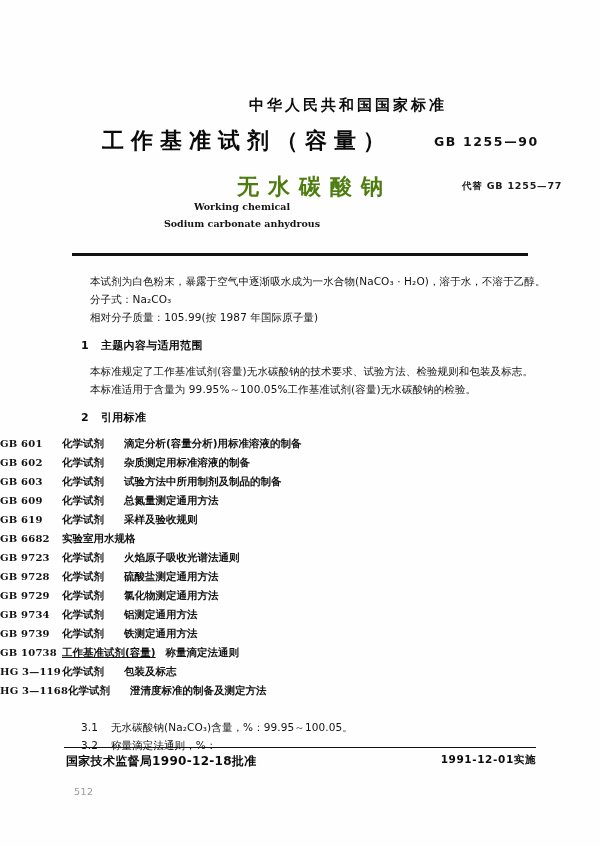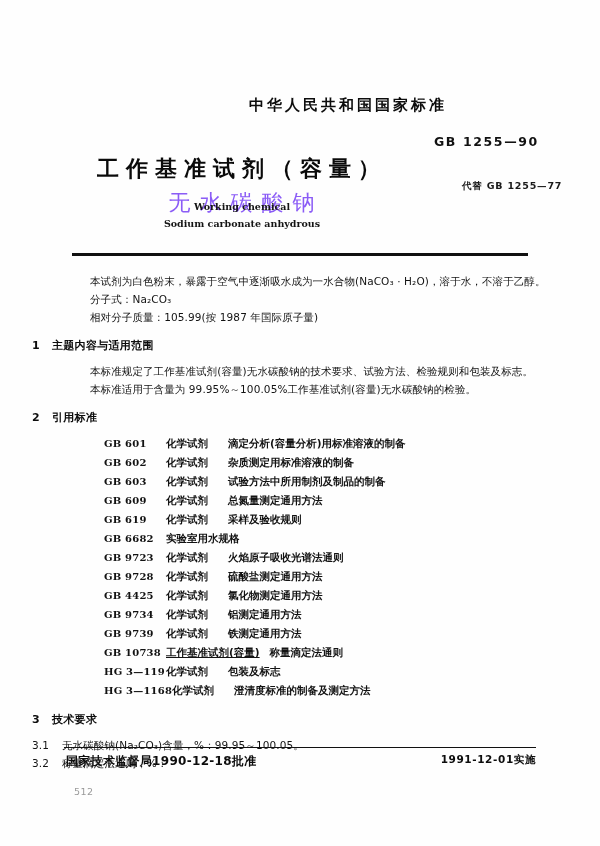--- a/index.html
+++ b/index.html
@@ -31,39 +31,39 @@
     width: 600px;
     text-align: center;
     font-size: 15px;
     font-weight: bold;
     letter-spacing: 3px;
     color: #0d0d0d;
     padding-left: 48px;
   }
   .title-block {
     position: absolute;
-    top: 154px;
+    top: 126px;
     left: 92px;
     width: 300px;
-    text-align: center;
+    text-align: right;
   }
   .title-line1 {
     font-size: 22px;
     font-weight: bold;
     letter-spacing: 7px;
     line-height: 30px;
     color: #0a0a0a;
   }
   .title-line2 {
     font-size: 22px;
-    font-weight: normal;
+    font-weight: bold;
     letter-spacing: 9px;
     line-height: 30px;
-    margin-top: 4px;
-    color: #8b5cf6;
+    margin-top: 16px;
+    color: #4d7c0f;
     padding-left: 8px;
   }
   .std-no {
     position: absolute;
     top: 134px;
     left: 434px;
     font-size: 12.5px;
     font-weight: bold;
     letter-spacing: 1.6px;
     color: #111;
@@ -117,22 +117,22 @@
     width: 589px;
   }
   .para {
     font-size: 10.5px;
     line-height: 18px;
     color: #121212;
     letter-spacing: 0.1px;
     white-space: nowrap;
   }
   .indent1 { padding-left: 90px; }
-  .indent-sec { padding-left: 32px; }
-  .indent-list { padding-left: 104px; }
+  .indent-sec { padding-left: 81px; }
+  .indent-list { }
 
   .sec-head {
     font-size: 11px;
     font-weight: bold;
     line-height: 18px;
     color: #0d0d0d;
     letter-spacing: 0.3px;
   }
   .sec-num { display: inline-block; width: 20px; }
   .gap-sm { height: 7px; }
@@ -242,33 +242,30 @@
 
     <div id="ref-list">
         <div class="ref-row indent-list"><span class="ref-code">GB 601</span><span class="ref-kind">化学试剂</span><span class="ref-name">滴定分析(容量分析)用标准溶液的制备</span></div>
         <div class="ref-row indent-list"><span class="ref-code">GB 602</span><span class="ref-kind">化学试剂</span><span class="ref-name">杂质测定用标准溶液的制备</span></div>
         <div class="ref-row indent-list"><span class="ref-code">GB 603</span><span class="ref-kind">化学试剂</span><span class="ref-name">试验方法中所用制剂及制品的制备</span></div>
         <div class="ref-row indent-list"><span class="ref-code">GB 609</span><span class="ref-kind">化学试剂</span><span class="ref-name">总氮量测定通用方法</span></div>
         <div class="ref-row indent-list"><span class="ref-code">GB 619</span><span class="ref-kind">化学试剂</span><span class="ref-name">采样及验收规则</span></div>
         <div class="ref-row indent-list"><span class="ref-code">GB 6682</span><span class="ref-kind" style="min-width: 0px;"></span><span class="ref-name">实验室用水规格</span></div>
         <div class="ref-row indent-list"><span class="ref-code">GB 9723</span><span class="ref-kind">化学试剂</span><span class="ref-name">火焰原子吸收光谱法通则</span></div>
         <div class="ref-row indent-list"><span class="ref-code">GB 9728</span><span class="ref-kind">化学试剂</span><span class="ref-name">硫酸盐测定通用方法</span></div>
-        <div class="ref-row indent-list"><span class="ref-code">GB 4425</span><span class="ref-kind">化学试剂</span><span class="ref-name">氯化物测定通用方法</span></div>
+        <div class="ref-row indent-list"><span class="ref-code">GB 9729</span><span class="ref-kind">化学试剂</span><span class="ref-name">氯化物测定通用方法</span></div>
         <div class="ref-row indent-list"><span class="ref-code">GB 9734</span><span class="ref-kind">化学试剂</span><span class="ref-name">铝测定通用方法</span></div>
         <div class="ref-row indent-list"><span class="ref-code">GB 9739</span><span class="ref-kind">化学试剂</span><span class="ref-name">铁测定通用方法</span></div>
         <div class="ref-row indent-list"><span class="ref-code">GB 10738</span><span class="ref-kind" style="min-width: 0px; padding-right: 10px; text-decoration: underline;">工作基准试剂(容量)</span><span class="ref-name">称量滴定法通则</span></div>
         <div class="ref-row indent-list"><span class="ref-code">HG 3—119</span><span class="ref-kind">化学试剂</span><span class="ref-name">包装及标志</span></div>
         <div class="ref-row indent-list"><span class="ref-code">HG 3—1168</span><span class="ref-kind">化学试剂</span><span class="ref-name">澄清度标准的制备及测定方法</span></div>
       </div>
 
     <div class="gap-md"></div>
 
-    <div class="sec-head indent-sec">
-      <span class="sec-num">3</span><span>技术要求</span>
-    </div>
 
     <div class="gap-sm"></div>
 
     <div id="tech-list">
         <div class="para indent-sec"><span style="display: inline-block; min-width: 30px;">3.1</span><span>无水碳酸钠(Na₂CO₃)含量，%：99.95～100.05。</span></div>
         <div class="para indent-sec"><span style="display: inline-block; min-width: 30px;">3.2</span><span>称量滴定法通则，%：</span></div>
       </div>
 
   </div>
 

